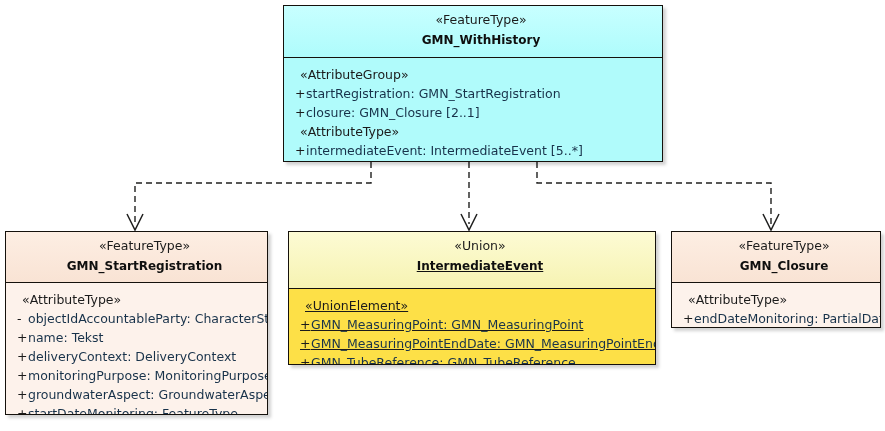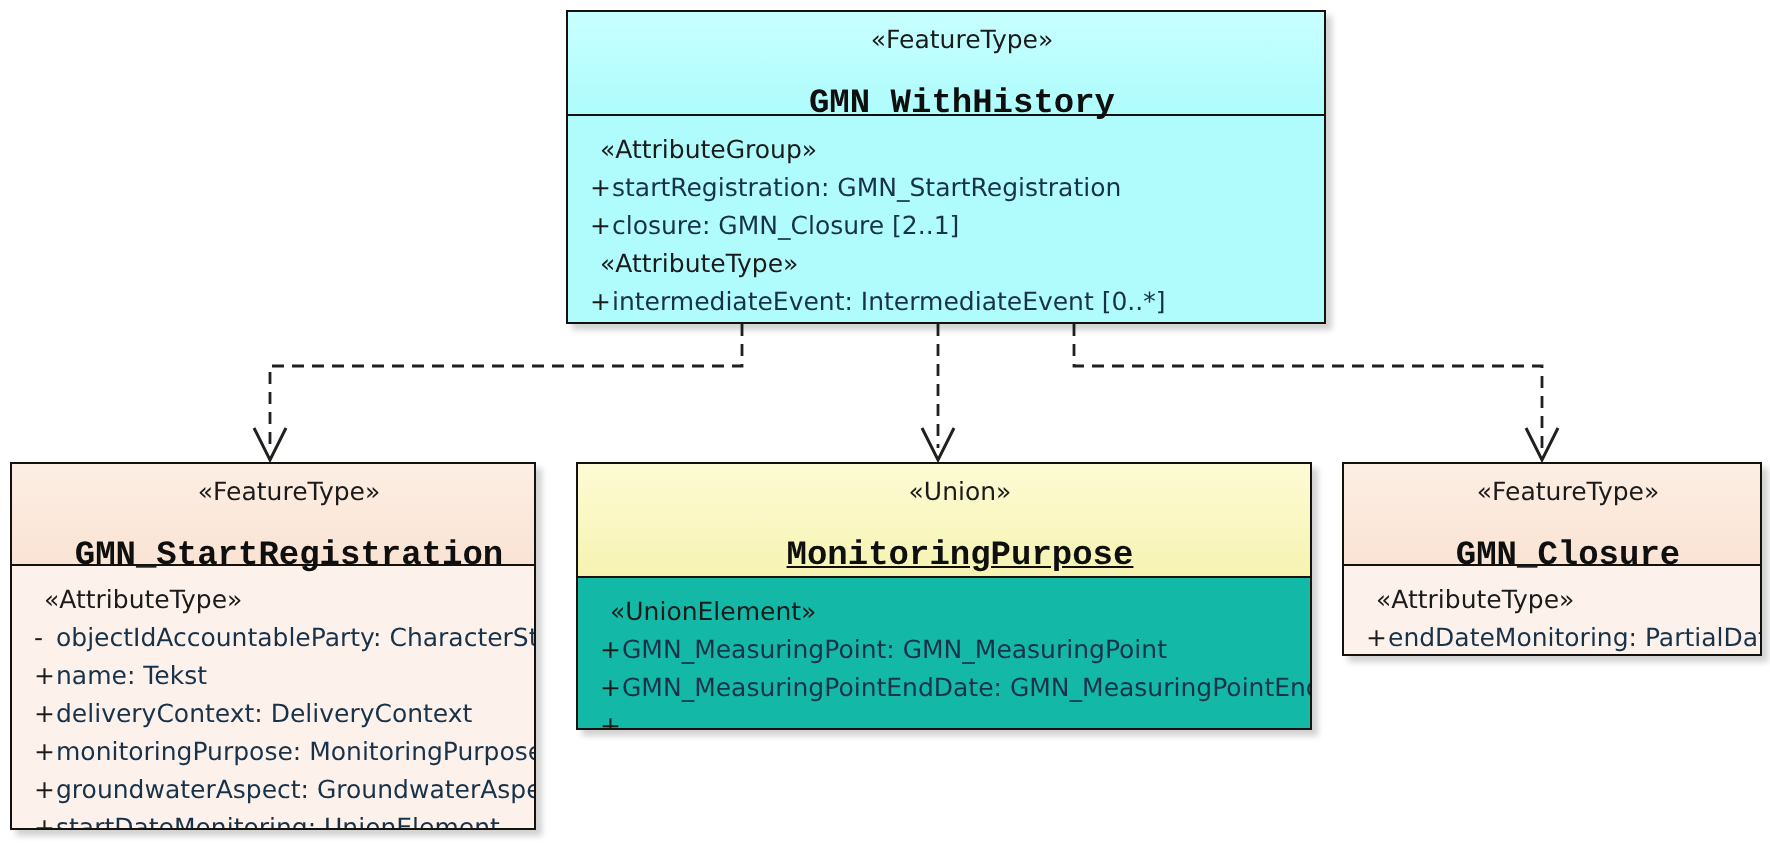--- a/index.html
+++ b/index.html
@@ -48,26 +48,25 @@
     padding: 6px 4px 7px 20px;
     line-height: 1.22;
     white-space: nowrap;
   }
   .stereotype {
     font-size: 12.5px;
     color: #1b1b1b;
     display: block;
   }
   .class-name {
-    font-size: 17px;
+    font-size: 12px;
     font-weight: bold;
     color: #0f0f0f;
     display: block;
-    margin-top: 16px;
-    font-family: Liberation Mono, monospace;
+    margin-top: 6px;
   }
   .class-name.underlined {
     text-decoration: underline;
   }
   .uml-body {
     box-sizing: border-box;
     padding: 7px 0 6px 0;
   }
   .group-label {
     font-size: 12.5px;
@@ -96,21 +95,21 @@
     text-align: right;
   }
 
   
   .pal-cyan   { background: linear-gradient(to bottom, #b9ffff 0%, #a8fbfb 100%); }
   .pal-cyan .uml-header { background: linear-gradient(to bottom, #c8ffff 0%, #aefcfc 100%); }
   .pal-cyan .uml-body   { background: #b0fbfb; }
 
   .pal-yellow { background: #f8f6bd; }
   .pal-yellow .uml-header { background: linear-gradient(to bottom, #fdfbd4 0%, #f6f3b2 100%); }
-  .pal-yellow .uml-body   { background: #14b8a6; }
+  .pal-yellow .uml-body   { background: #fde047; text-decoration: underline; }
 
   .pal-peach  { background: #fbece2; }
   .pal-peach .uml-header { background: linear-gradient(to bottom, #fdeee3 0%, #f9e3d4 100%); }
   .pal-peach .uml-body   { background: #fdf2eb; }
 
   
   #class-withhistory      { left: 283px; top: 5px;   width: 380px; height: 157px; }
   #class-withhistory .uml-header { height: 52px; }
 
   #class-startregistration { left: 5px;   top: 231px; width: 263px; height: 184px; }
@@ -154,21 +153,21 @@
         <span class="attr-vis">+</span>
         <span class="attr-text">startRegistration: GMN_StartRegistration</span>
       </div>
       <div class="attr-row">
         <span class="attr-vis">+</span>
         <span class="attr-text">closure: GMN_Closure [2..1]</span>
       </div>
       <div class="group-label">«AttributeType»</div>
       <div class="attr-row">
         <span class="attr-vis">+</span>
-        <span class="attr-text">intermediateEvent: IntermediateEvent [0..*]</span>
+        <span class="attr-text">intermediateEvent: IntermediateEvent [5..*]</span>
       </div>
     </div>
   </div>
 
   <div class="uml-class pal-peach" id="class-startregistration">
     <div class="uml-header">
       <span class="stereotype">«FeatureType»</span>
       <span class="class-name">GMN_StartRegistration</span>
     </div>
     <div class="uml-body">
@@ -188,42 +187,43 @@
       <div class="attr-row">
         <span class="attr-vis">+</span>
         <span class="attr-text">monitoringPurpose: MonitoringPurpose</span>
       </div>
       <div class="attr-row">
         <span class="attr-vis">+</span>
         <span class="attr-text">groundwaterAspect: GroundwaterAspect</span>
       </div>
       <div class="attr-row">
         <span class="attr-vis">+</span>
-        <span class="attr-text">startDateMonitoring: UnionElement</span>
+        <span class="attr-text">startDateMonitoring: FeatureType</span>
       </div>
     </div>
   </div>
 
   <div class="uml-class pal-yellow" id="class-intermediateevent">
     <div class="uml-header">
       <span class="stereotype">«Union»</span>
-      <span class="class-name underlined">MonitoringPurpose</span>
+      <span class="class-name underlined">IntermediateEvent</span>
     </div>
     <div class="uml-body">
       <div class="group-label">«UnionElement»</div>
       <div class="attr-row">
         <span class="attr-vis">+</span>
         <span class="attr-text">GMN_MeasuringPoint: GMN_MeasuringPoint</span>
       </div>
       <div class="attr-row">
         <span class="attr-vis">+</span>
         <span class="attr-text">GMN_MeasuringPointEndDate: GMN_MeasuringPointEndDate</span>
       </div>
       <div class="attr-row">
         <span class="attr-vis">+</span>
+        <span class="attr-text">GMN_TubeReference: GMN_TubeReference</span>
       </div>
     </div>
   </div>
 
   <div class="uml-class pal-peach" id="class-closure">
     <div class="uml-header">
       <span class="stereotype">«FeatureType»</span>
       <span class="class-name">GMN_Closure</span>
     </div>
     <div class="uml-body">

